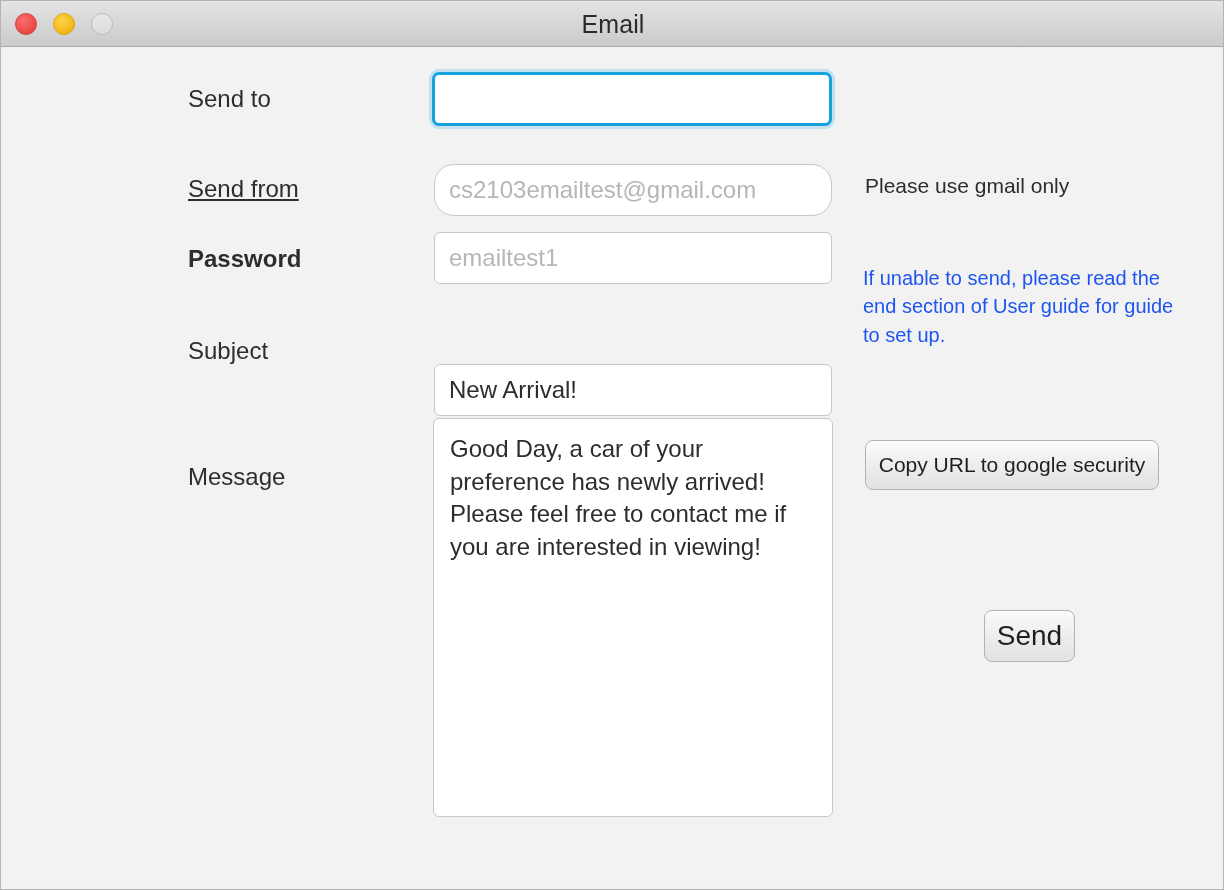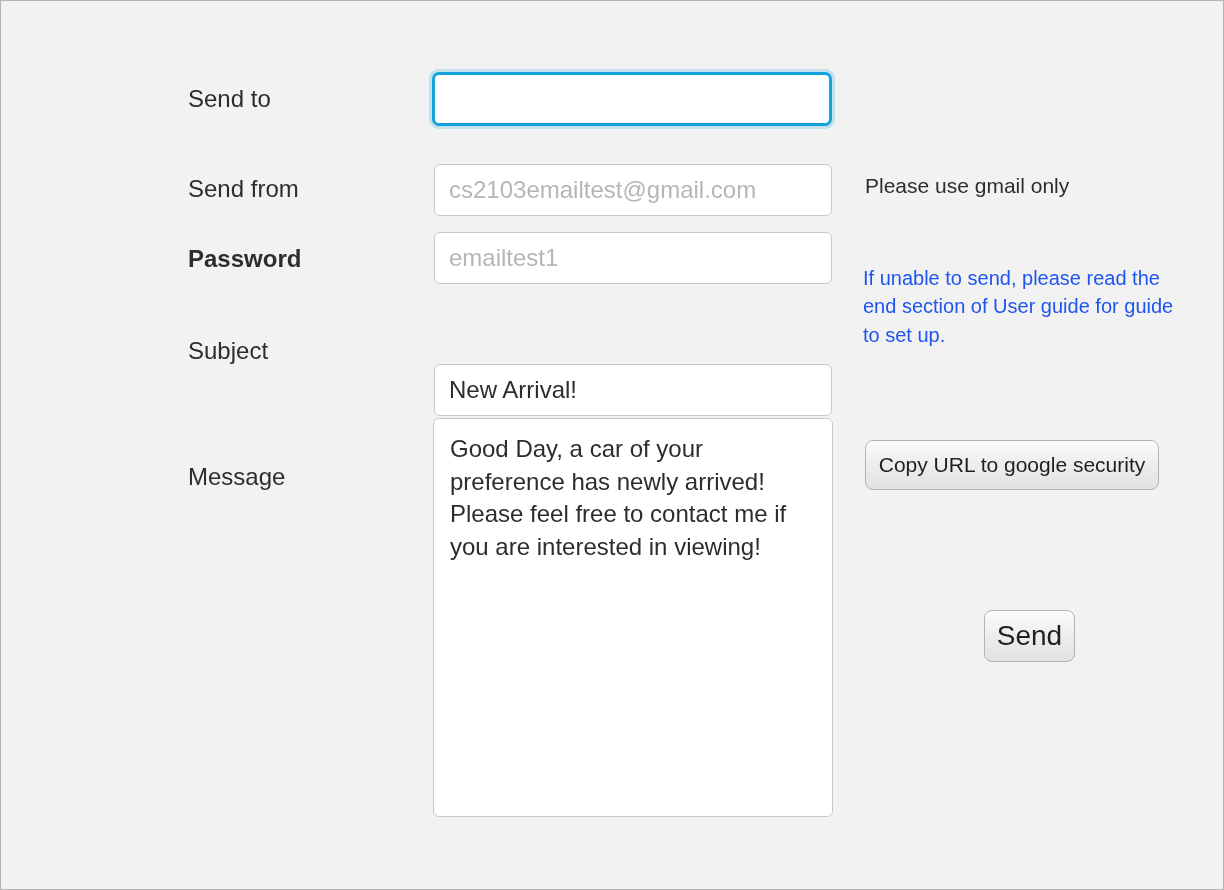--- a/index.html
+++ b/index.html
@@ -156,28 +156,36 @@
     width: 91px;
     height: 52px;
     font-size: 28px;
   }
 </style>
 </head>
 <body>
 
 <div class="window">
 
+  <div class="titlebar">
+    <div class="traffic">
+      <div class="light light-close"></div>
+      <div class="light light-min"></div>
+      <div class="light light-zoom"></div>
+    </div>
+    <div class="window-title">Email</div>
+  </div>
 
   <div class="content">
 
     <div class="label" style="left:187px; top:38px;">Send to</div>
     <input class="field field-focused" type="text" style="left: 431px; top: 25px; width: 400px; height: 54px;" placeholder="">
 
-    <div class="label" style="left:187px; top:128px;">Send from</div>
-    <input class="field" type="text" style="left: 433px; top: 117px; width: 398px; height: 52px;" placeholder="cs2103emailtest@gmail.com">
+    <div class="label" style="left:187px; top:128px;text-decoration:underline;">Send from</div>
+    <input class="field" type="text" style="left: 433px; top: 117px; width: 398px; height: 52px; border-radius: 20px;" placeholder="cs2103emailtest@gmail.com">
 
     <div class="label" style="left:187px; top:198px;font-weight:bold;">Password</div>
     <input class="field" type="text" style="left: 433px; top: 185px; width: 398px; height: 52px;" placeholder="emailtest1">
 
     <div class="label" style="left:187px; top:290px;">Subject</div>
     <input class="field" type="text" style="left: 433px; top: 277px; width: 398px; height: 52px; margin-top: 40px;" value="New Arrival!">
 
     <div class="label" style="left:187px; top:416px;">Message</div>
     <textarea class="field" style="left: 432px; top: 371px; width: 400px; height: 399px;">Good Day, a car of your preference has newly arrived! Please feel free to contact me if you are interested in viewing!</textarea>
 

